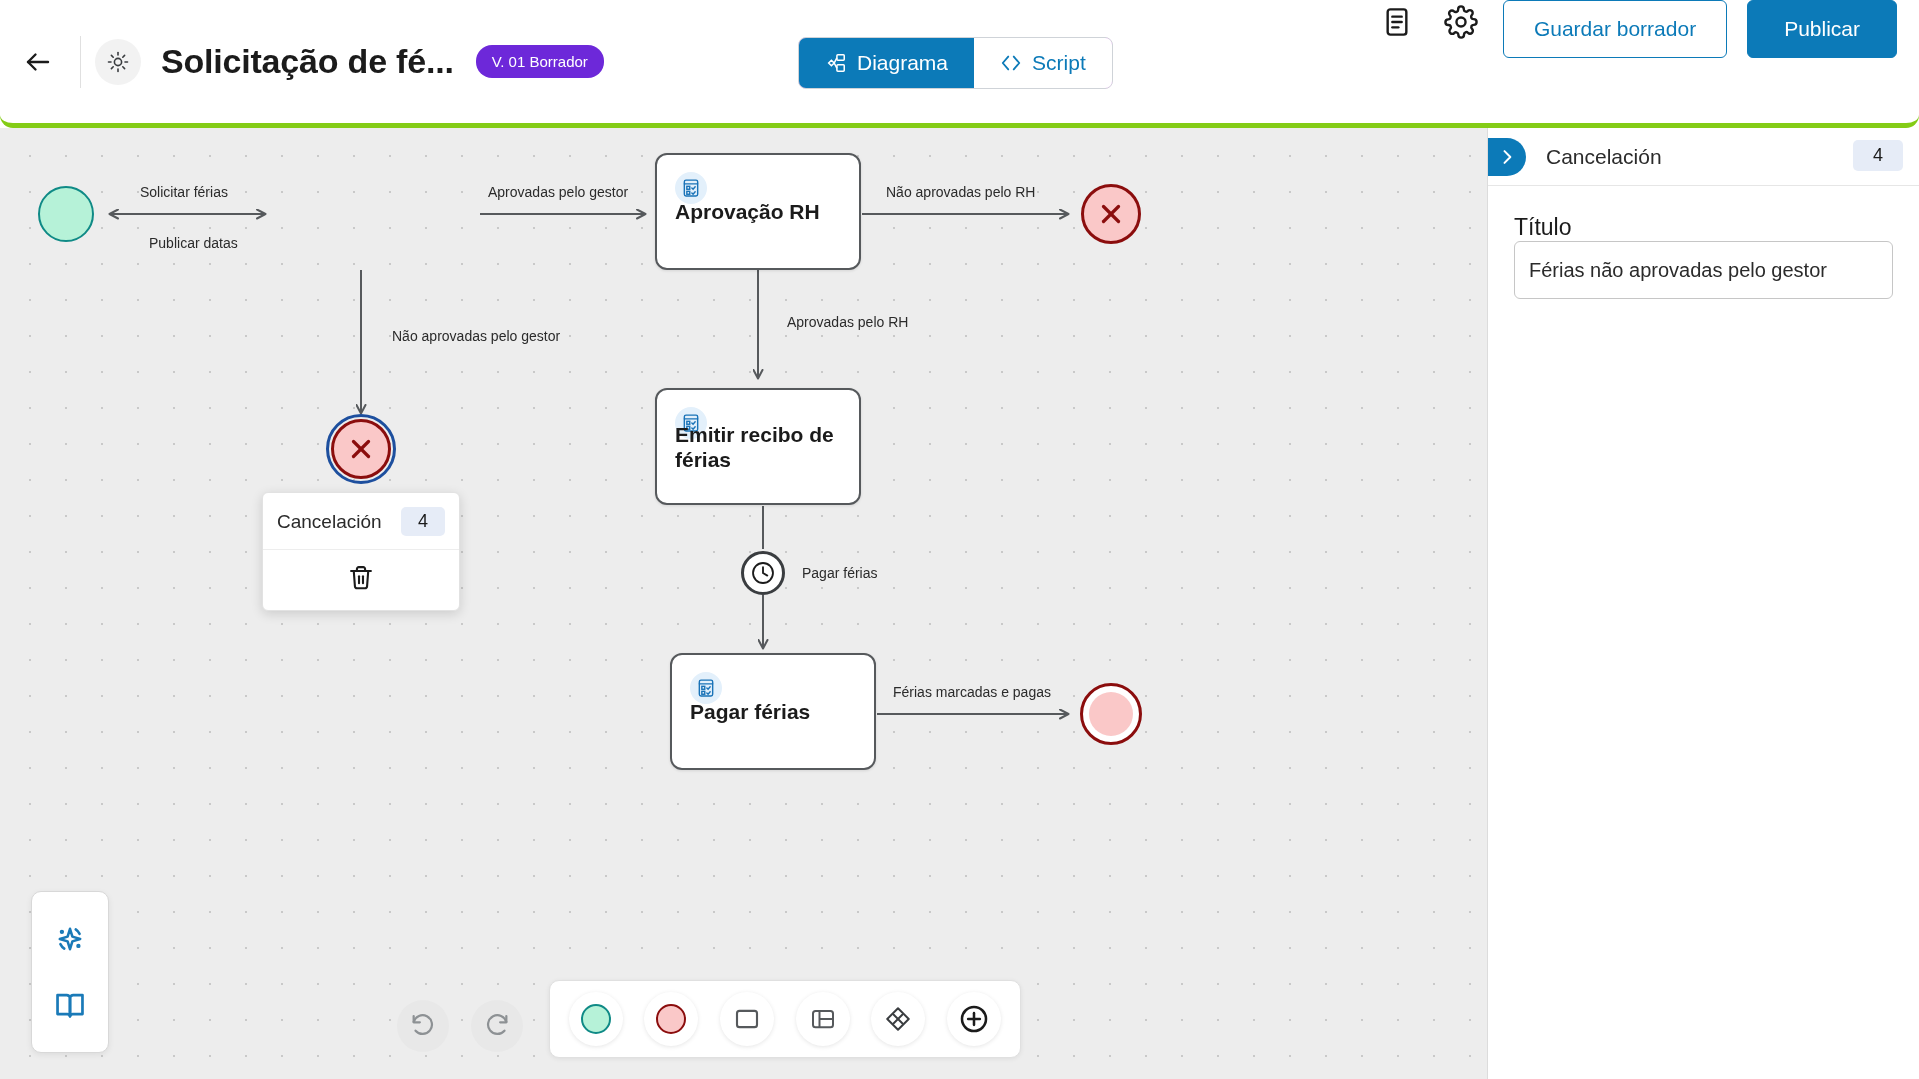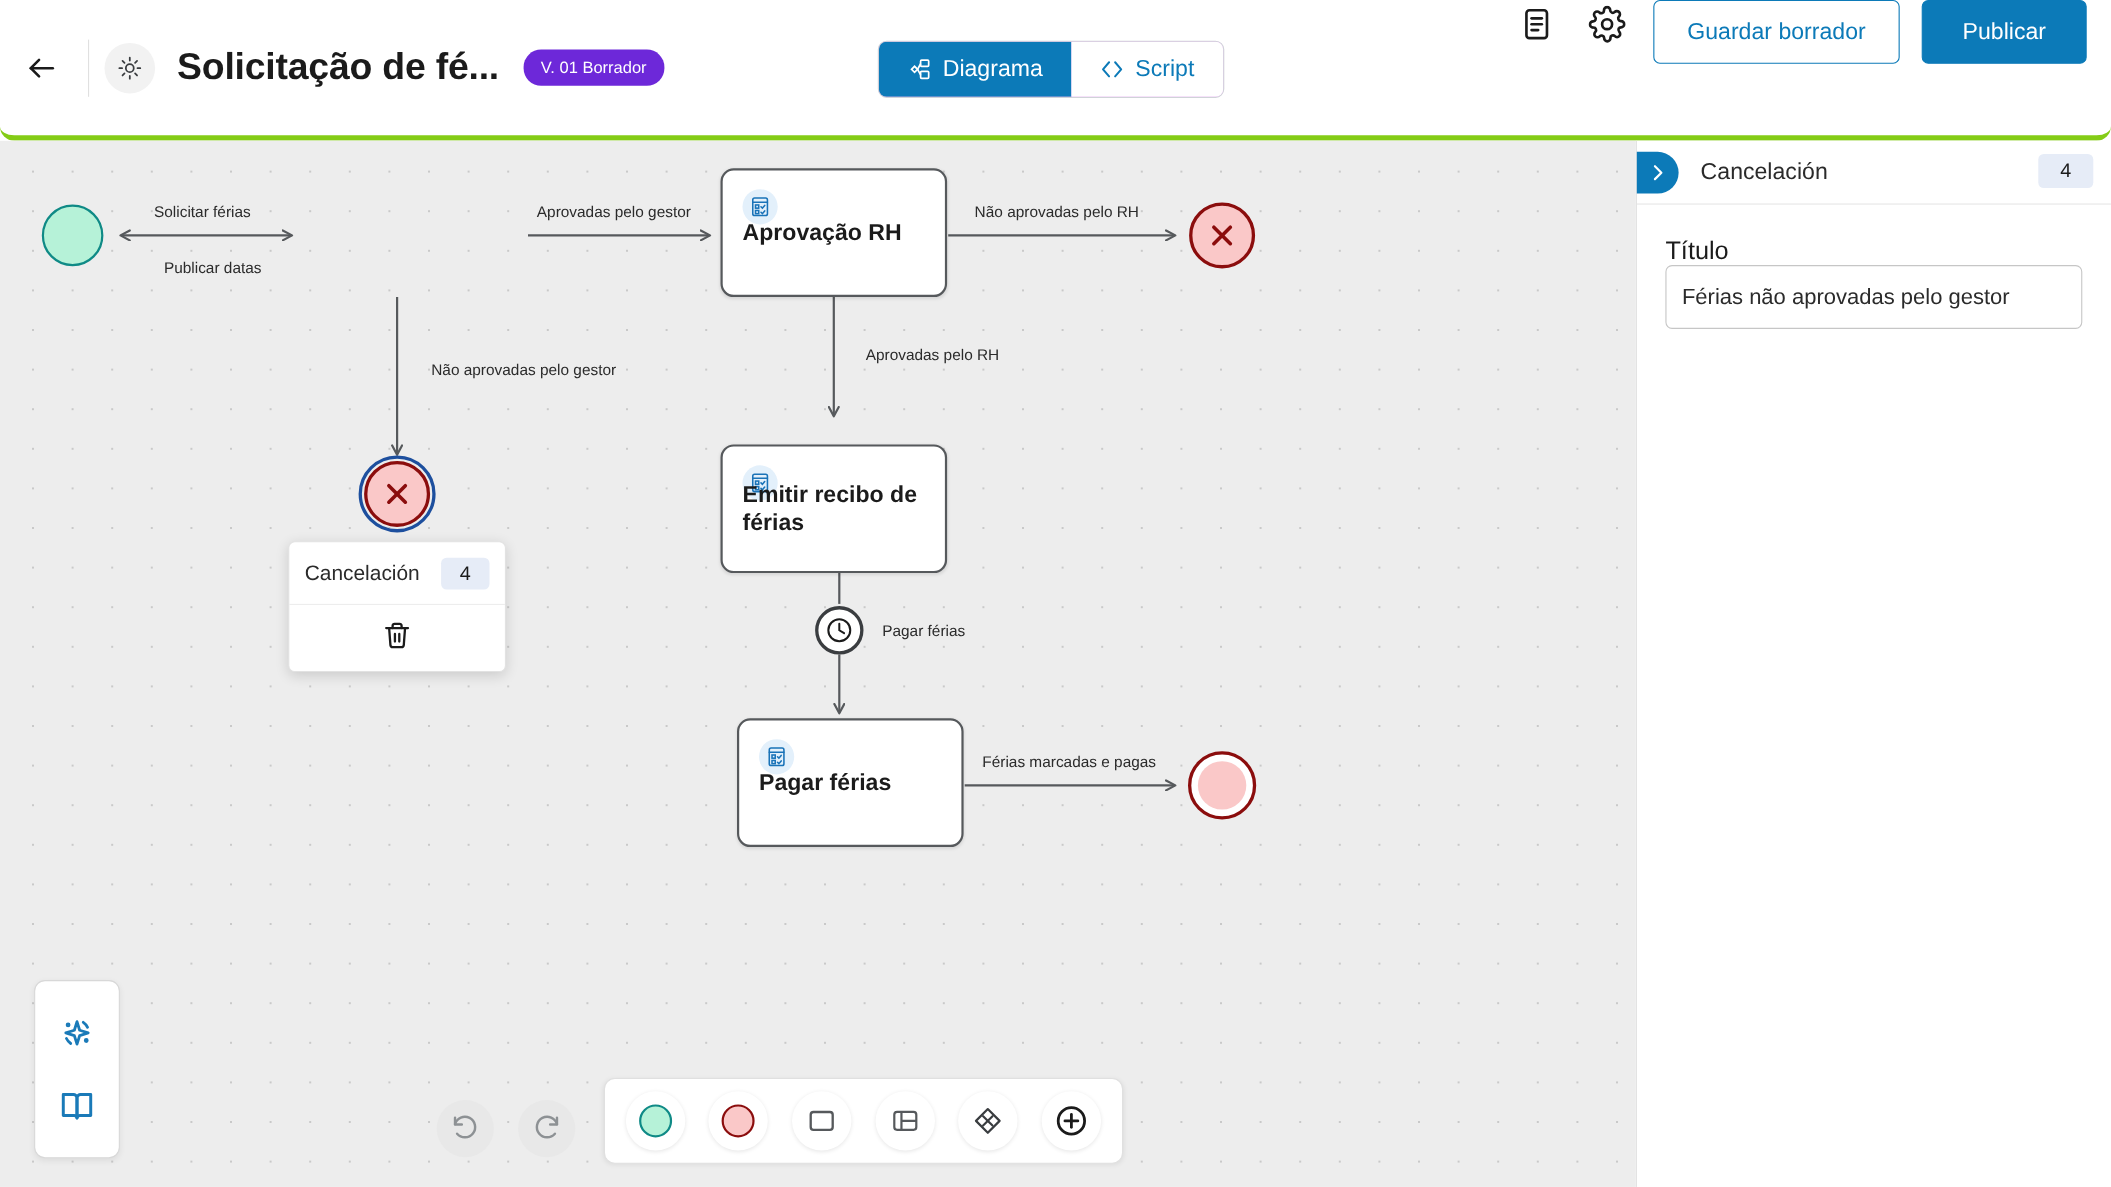--- a/index.html
+++ b/index.html
@@ -371,21 +371,21 @@
       <svg width="28" height="28" viewBox="0 0 24 24" fill="none" stroke="#1b1b1b" stroke-width="1.8" stroke-linecap="round" stroke-linejoin="round">
         <polyline points="3.5,6 20.5,6"></polyline>
         <path d="M8.5 6V4.2a1.5 1.5 0 0 1 1.5-1.5h4a1.5 1.5 0 0 1 1.5 1.5V6"></path>
         <path d="M5.8 6l1 13.2a1.8 1.8 0 0 0 1.8 1.6h6.8a1.8 1.8 0 0 0 1.8-1.6L18.2 6"></path>
         <line x1="10.3" y1="10.5" x2="10.3" y2="16.5"></line>
         <line x1="13.7" y1="10.5" x2="13.7" y2="16.5"></line>
       </svg>
     </div>
   </div>
 
-  <div class="node-task" style="left:655px; top:276px; width:206px; height:117px;">
+  <div class="node-task" style="left:655px; top:260px; width:206px; height:117px;">
     <div class="task-icon">
       <svg width="20" height="20" viewBox="0 0 24 24" fill="none" stroke="#1a73b8" stroke-width="1.7" stroke-linecap="round">
         <rect x="4" y="2.5" width="16" height="19" rx="2"></rect>
         <line x1="4" y1="7" x2="20" y2="7"></line>
         <rect x="7" y="10" width="3.5" height="3.5"></rect>
           <polyline points="13,12 14.5,13.5 17,10.5"></polyline>
         <rect x="7" y="16" width="3.5" height="3.5"></rect>
           <polyline points="13,18 14.5,19.5 17,16.5"></polyline>
       </svg>
     </div>

